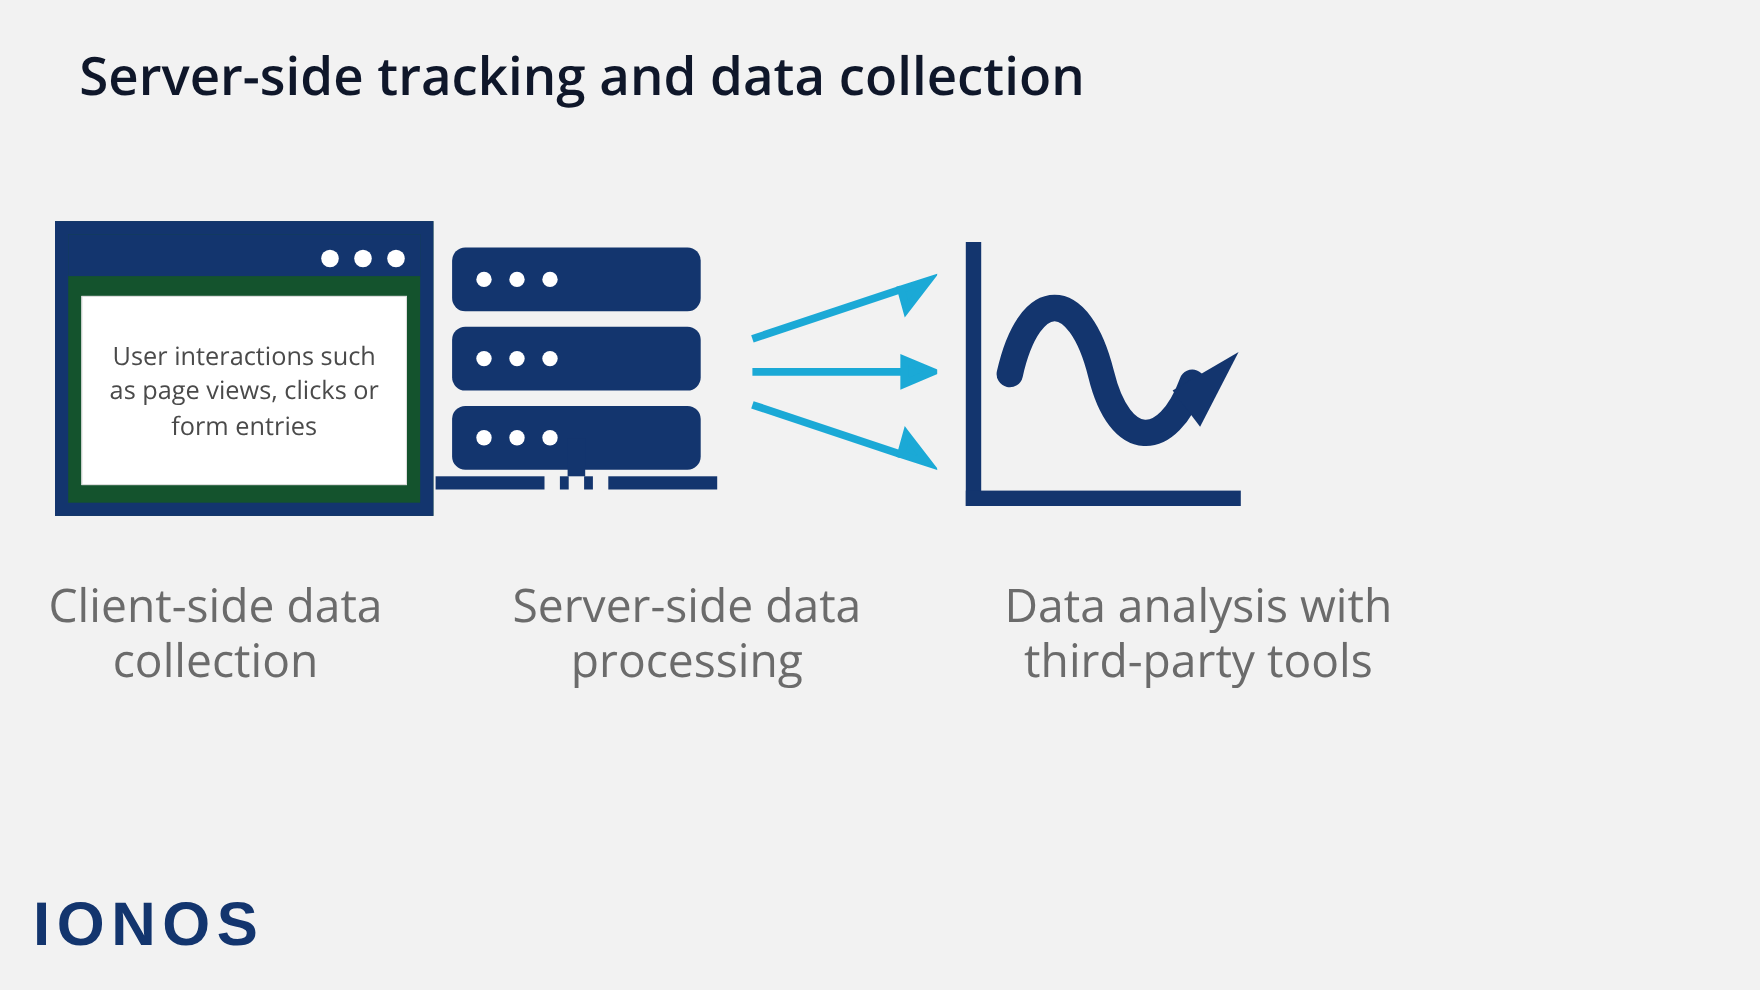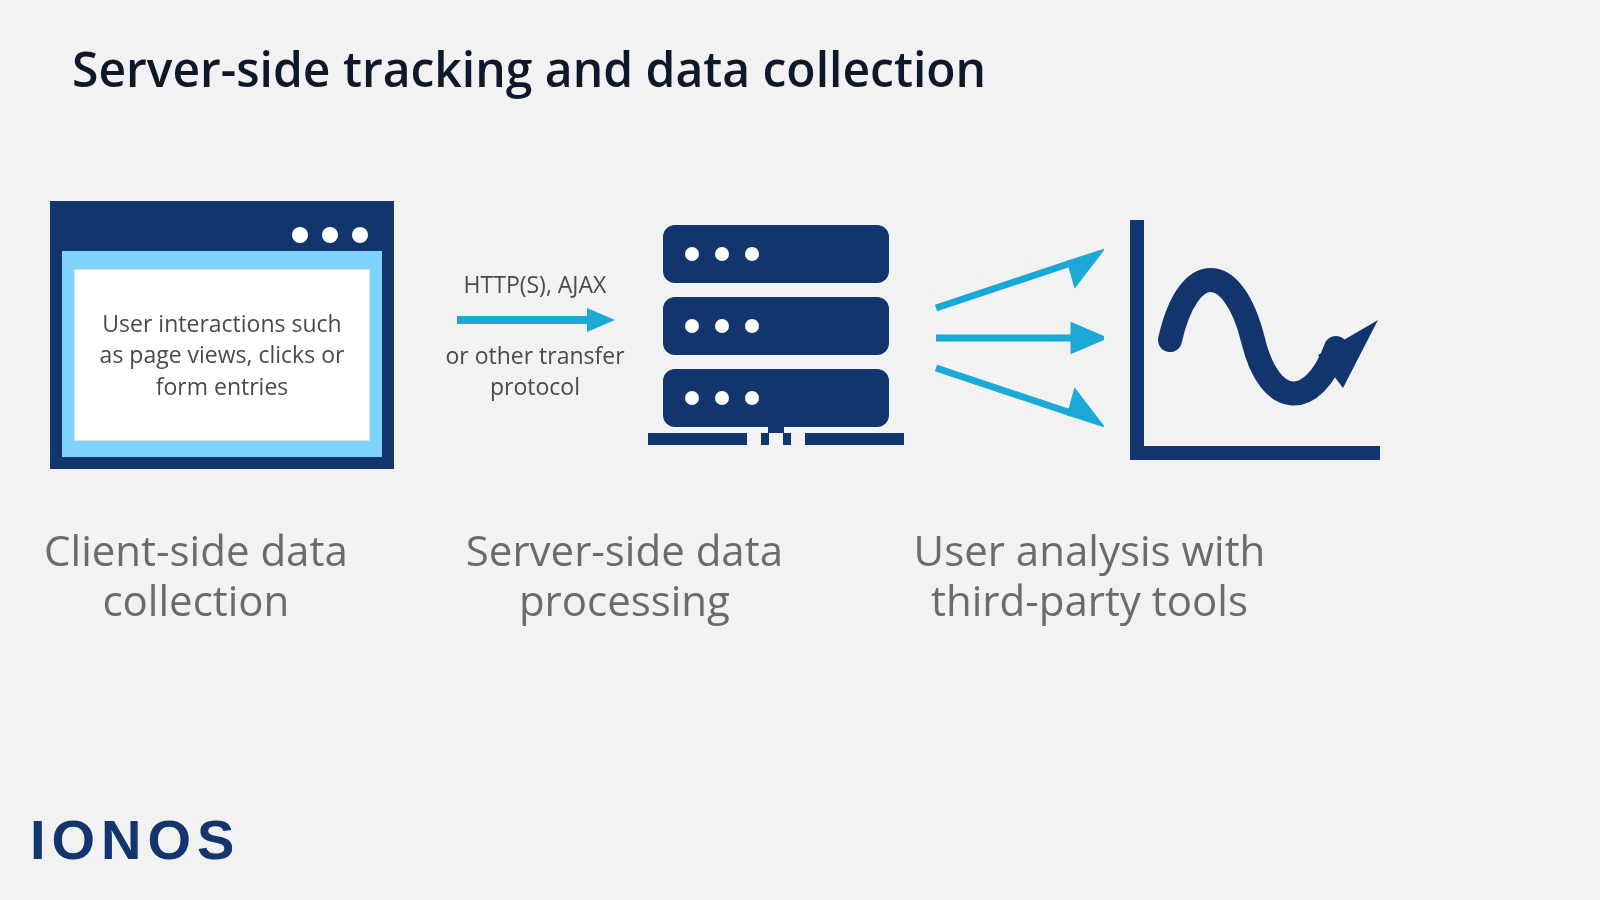--- a/index.html
+++ b/index.html
@@ -2,21 +2,21 @@
 <html><head>
 <meta charset="utf-8">
 <style>
   * { box-sizing: border-box; margin: 0; padding: 0; }
   html, body { width: 1600px; height: 900px; background: #F2F2F2; font-family: "Segoe UI", "Open Sans", Arial, sans-serif; color: #4A4A4A; }
   .page { position: relative; width: 1600px; height: 900px; padding: 0; }
   .title { position: absolute; left: 72px; top: 36px; font-size: 48px; font-weight: 600; color: #0f172a; letter-spacing: 0px; }
   .row { position: absolute; left: 50px; top: 195px; width: 1500px; height: 280px; display: flex; align-items: center; }
   
   
-  .browser { width: 344px; height: 268px; border: 12px solid #13356E; background:#7dd3fc; position:relative; }
+  .browser { width: 344px; height: 268px; border: 12px solid #13356E; background:#14532d; position:relative; }
   .browser .titlebar { background:#13356E; height:38px; width:100%; position:relative; }
   .browser .titlebar .dots { position:absolute; right:14px; top:14px; display:flex; gap:14px; }
   .browser .titlebar .dot { width:16px; height:16px; border-radius:50%; background:#fff; }
   .browser .content { position:absolute; left:12px; right:12px; top:56px; bottom:16px; background:#fff; border:1px solid #ddd; display:flex; align-items:center; justify-content:center; padding:18px 14px; }
   .browser .content .text { text-align:center; font-size:23px; color:#4A4A4A; line-height:1.35; }
   
   
   .conn1 { width: 210px; display:flex; flex-direction:column; align-items:center; justify-content:center; margin-left:36px; margin-right:6px; }
   .conn1 .lbl-top { font-size:23px; color:#4A4A4A; margin-bottom:6px; text-align:center; }
   .conn1 .lbl-bot { font-size:23px; color:#4A4A4A; margin-top:6px; text-align:center; line-height:1.35; }
@@ -63,28 +63,20 @@
           <div class="dot"></div>
           <div class="dot"></div>
           <div class="dot"></div>
         </div>
       </div>
       <div class="content">
         <div class="text">User interactions such as page views, clicks or form entries</div>
       </div>
     </div>
 
-    <div class="conn1">
-      <div class="lbl-top">HTTP(S), AJAX</div>
-      <svg width="160" height="28">
-        <line x1="2" y1="14" x2="132" y2="14" stroke="#1BA9D6" stroke-width="8"></line>
-        <polygon points="132,2 160,14 132,26" fill="#1BA9D6"></polygon>
-      </svg>
-      <div class="lbl-bot">or other transfer protocol</div>
-    </div>
 
     <div class="server-wrap">
       <div class="server-unit">
         <div class="led"></div>
         <div class="led"></div>
         <div class="led"></div>
       </div>
       <div class="server-unit">
         <div class="led"></div>
         <div class="led"></div>
@@ -130,18 +122,18 @@
                  C 152 200, 195 200, 218 138" fill="none" stroke="#13356E" stroke-width="24" stroke-linecap="round"></path>
         <polygon points="200,145 260,110 225,178" fill="#13356E"></polygon>
       </svg>
     </div>
 
   </div>
 
   <div class="captions">
     <div class="cap cap1">Client-side data collection</div>
     <div class="cap cap2">Server-side data processing</div>
-    <div class="cap cap3">User analysis with third-party tools</div>
+    <div class="cap cap3">Data analysis with third-party tools</div>
   </div>
 
   <div class="logo">IONOS</div>
 
 </div>
 
 </body></html>

